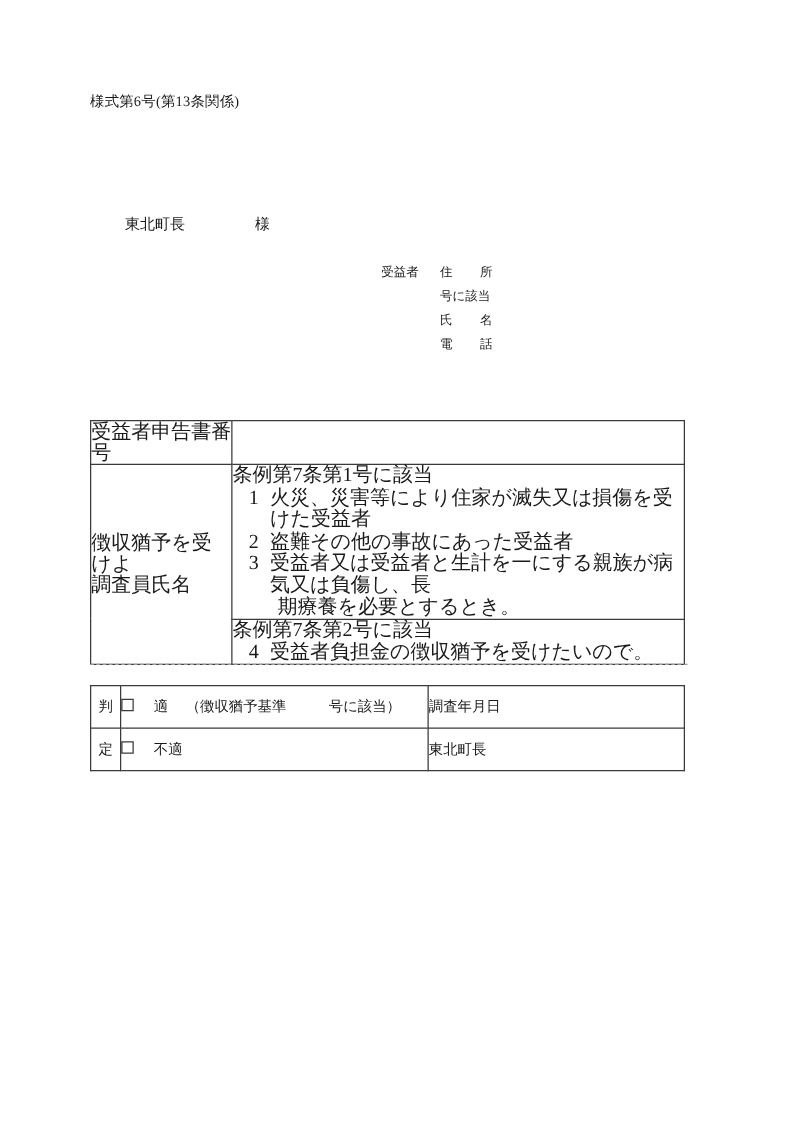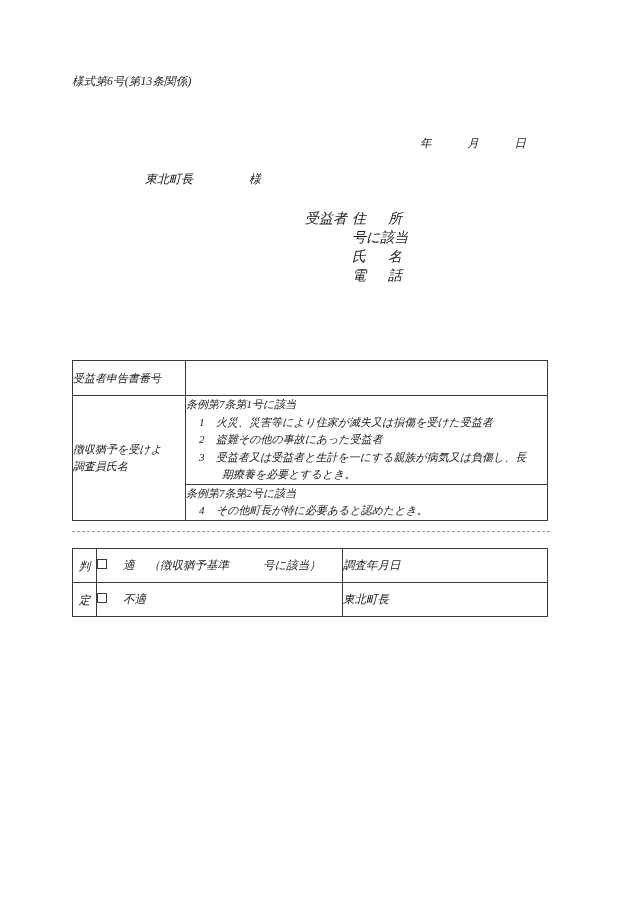--- a/index.html
+++ b/index.html
@@ -14,21 +14,20 @@
     font-family: "Liberation Serif", "DejaVu Serif", serif;
     color: #1a1a1a;
     -webkit-font-smoothing: antialiased;
   }
   .page {
     position: absolute;
     inset: 0;
     width: 630px;
     height: 903px;
     overflow: hidden;
-    font-style: italic;
   }
 
   
   .form-code {
     position: absolute;
     left: 72px;
     top: 74px;
     font-size: 11.5px;
     letter-spacing: 0.2px;
     white-space: nowrap;
@@ -56,33 +55,32 @@
   }
   .date-line span { display: inline-block; }
   .date-gap { width: 30px; }
 
   .addressee {
     position: absolute;
     left: 100px;
     top: 171px;
     font-size: 12px;
     white-space: nowrap;
-    margin-left: 45px;
   }
   .addressee .honorific {
     display: inline-block;
     margin-left: 56px;
   }
 
   
   .beneficiary {
     position: absolute;
     left: 305px;
     top: 209px;
-    font-size: 14px;
+    font-size: 10px;
     line-height: 19px;
   }
   .beneficiary .row {
     display: flex;
     white-space: nowrap;
   }
   .beneficiary .lead {
     width: 47px;
     flex: 0 0 47px;
   }
@@ -104,25 +102,25 @@
     font-size: 11.8px;
     line-height: 21px;
     text-align: left;
   }
   .body-text .indent { display: inline-block; width: 16px; }
 
   
   .main-table {
     position: absolute;
     left: 72px;
-    top: 360px;
+    top: 336px;
     width: 476px;
     border-collapse: collapse;
     table-layout: fixed;
-    font-size: 11px;
+    font-size: 16px;
   }
   .main-table td {
     border: 1px solid #3a3a3a;
     padding: 0;
     vertical-align: middle;
   }
   .col-label { width: 113px; }
   .cell-label {
     padding: 6px 9px;
     line-height: 17px;
@@ -210,27 +208,20 @@
   .gap-md { display: inline-block; width: 34px; }
 </style>
 </head>
 <body>
 
 <div class="page">
 
   <div class="form-code">様式第6号(第13条関係)</div>
 
 
-  <div class="date-line">
-    <span>年</span>
-    <span class="date-gap"></span>
-    <span>月</span>
-    <span class="date-gap"></span>
-    <span>日</span>
-  </div>
 
   <div class="addressee">
     <span>東北町長</span><span class="honorific">様</span>
   </div>
 
   <div class="beneficiary">
     <div class="row">
       <span class="lead">受益者</span>
       <span class="fld"><span>住</span><span class="sp-wide"></span><span>所</span></span>
     </div>
@@ -281,21 +272,21 @@
             </li>
           </ul>
         </td>
       </tr>
       <tr>
         <td class="cell-reason">
           <div class="clause-head">条例第7条第2号に該当</div>
           <ul class="item-list">
             <li>
               <span class="num">4</span>
-              <span class="txt">その他町長が特に必要あると認めたとき。</span>
+              <span class="txt">受益者負担金の徴収猶予を受けたいので。</span>
             </li>
           </ul>
         </td>
       </tr>
     </tbody>
   </table>
 
   <div class="cut-line"></div>
 
   <table class="judge-table">

